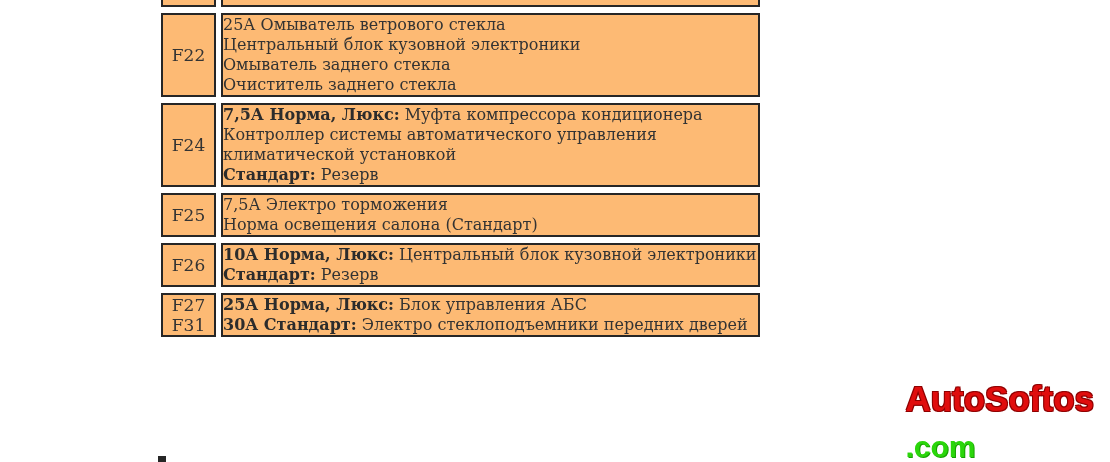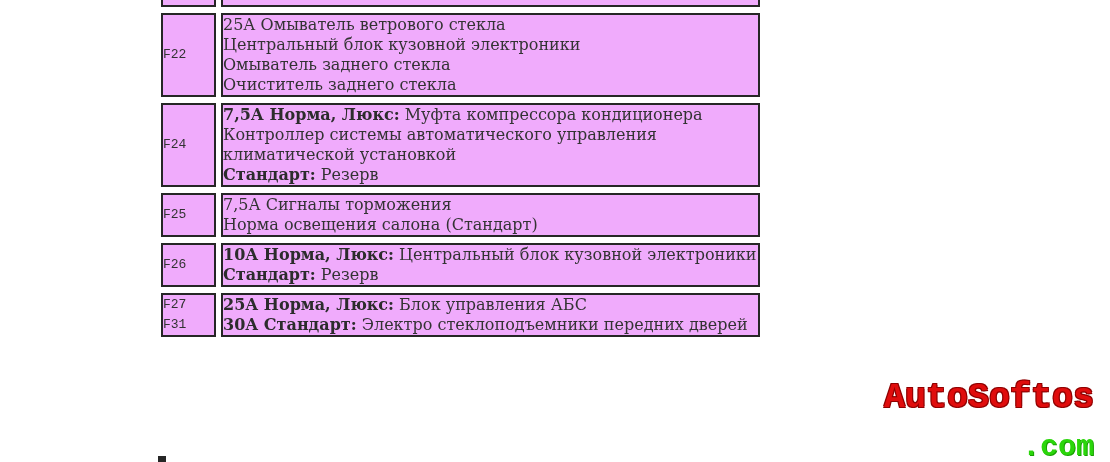--- a/index.html
+++ b/index.html
@@ -11,49 +11,50 @@
   *{box-sizing:border-box;}
   .stage{position:absolute;left:0;top:0;width:1110px;height:462px;overflow:hidden;}
 
   table.fuse{
     position:absolute;left:156px;top:-39px;
     border-collapse:separate;border-spacing:5px 6px;
     table-layout:fixed;
   }
   table.fuse td{
     border:2px solid #262626;
-    background:#f0abfc;
+    background:#fdba74;
     padding:0;
     vertical-align:middle;
     margin-left:10px;
   }
   td.fuse-id{
     width:55px;min-width:55px;max-width:55px;
-    font-size:13px;color:#333;line-height:20px;font-family:Liberation Mono, monospace;
+    text-align:center;
+    font-size:17px;color:#333;line-height:20px;
   }
   td.fuse-desc{
     width:539px;min-width:539px;max-width:539px;
     padding:0 4px 0 7px;
     font-size:16px;color:#333;
   }
   td.fuse-desc .line{
     line-height:20px;white-space:nowrap;overflow:hidden;
   }
   td.fuse-desc .b{font-weight:bold;color:#2c2c2c;text-align:right;}
   tr.partial td{height:40px;}
 
   .cut-marker{
     position:absolute;left:158px;top:456px;width:8px;height:6px;
     background:#262626;
   }
 
   .watermark{
     position:absolute;right:16px;bottom:0px;
-    text-align:right;font-weight:bold;line-height:1;
-    font-family:Liberation Mono, monospace;
+    text-align:left;font-weight:bold;line-height:1;
+    font-family:Liberation Sans, sans-serif;
     user-select:none;
   }
   .wm-line1{
     font-size:35px;letter-spacing:0px;
     color:#e00d0d;
     text-shadow:1px 1px 0 #8f0000,-1px -1px 0 #8f0000,1px -1px 0 #8f0000,-1px 1px 0 #8f0000;
   }
   .wm-line2{
     font-size:30px;margin-top:16px;
     color:#2bd60b;
@@ -91,21 +92,21 @@
             <div class="line"><span>Контроллер системы автоматического управления</span></div>
             <div class="line"><span>климатической установкой</span></div>
             <div class="line"><span class="b">Стандарт:</span><span> Резерв</span></div>
           </td>
         </tr>
         <tr>
           <td class="fuse-id">
             <div>F25</div>
           </td>
           <td class="fuse-desc">
-            <div class="line"><span>7,5А Сигналы торможения</span></div>
+            <div class="line"><span>7,5А Электро торможения</span></div>
             <div class="line"><span>Норма освещения салона (Стандарт)</span></div>
           </td>
         </tr>
         <tr>
           <td class="fuse-id">
             <div>F26</div>
           </td>
           <td class="fuse-desc">
             <div class="line"><span class="b">10А Норма, Люкс:</span><span> Центральный блок кузовной электроники</span></div>
             <div class="line"><span class="b">Стандарт:</span><span> Резерв</span></div>

